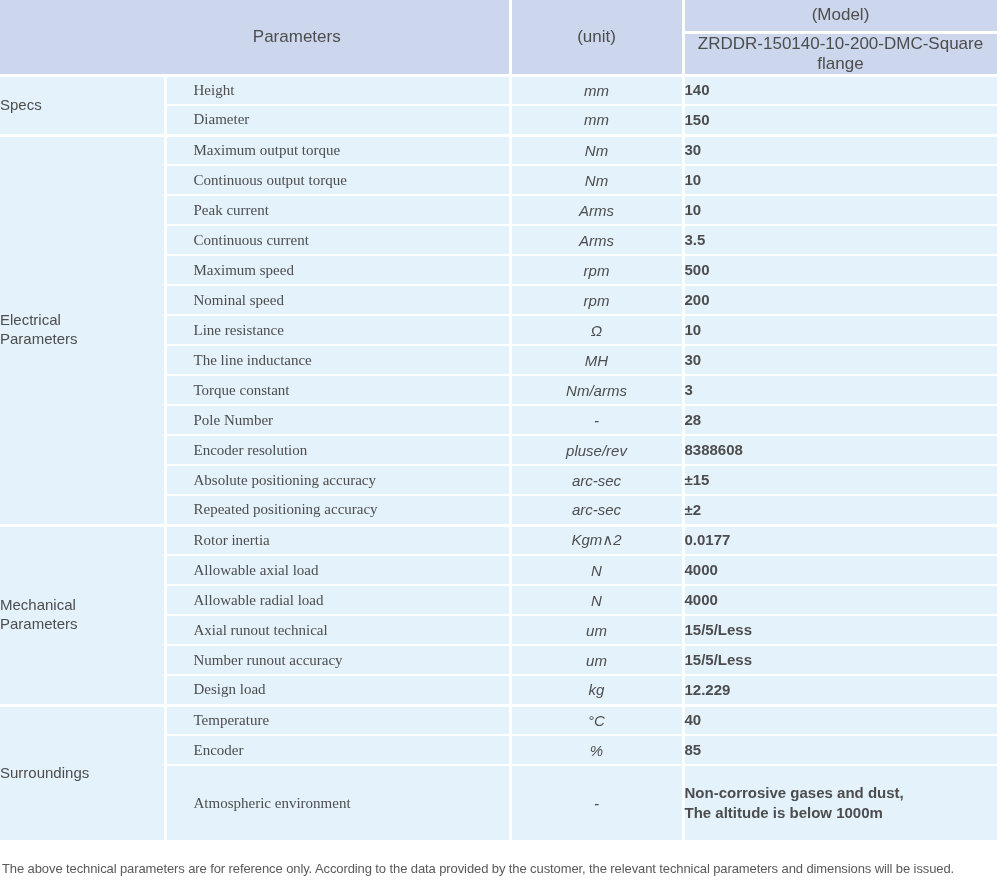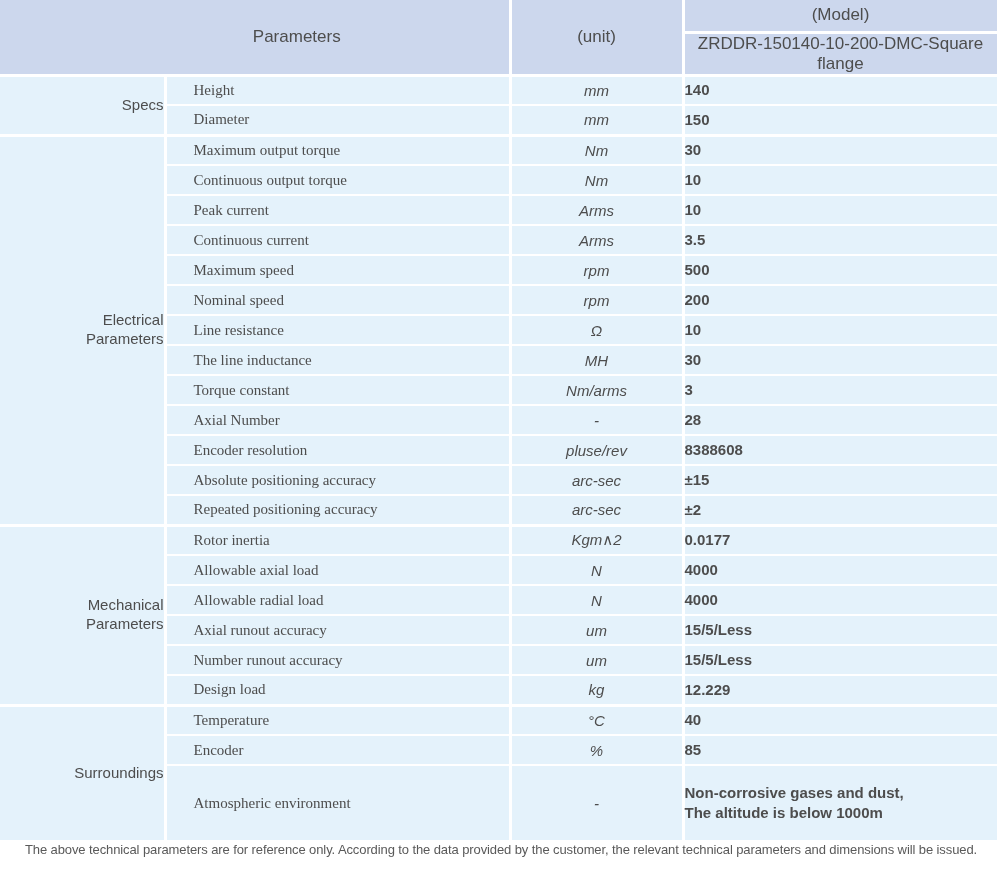--- a/index.html
+++ b/index.html
@@ -37,41 +37,41 @@
   th.hd-params{padding-left:85px;}
   th.hd-model-value{
     background:var(--model-strip-bg);
     font-size:15px;
     padding:0 2px;
     margin-top:44px;
   }
   .spec thead th{border-bottom-width:3px;}
   
   th.group{
-    text-align:right;
+    text-align:left;
     white-space:pre-line;
     line-height:1.25;
     margin-top:20px;
   }
   td.param{text-align:left;padding-left:27px;font-family:Liberation Serif, serif;}
   td.unit{text-align:center;font-style:italic;}
   td.value{text-align:left;white-space:pre-line;line-height:1.35;font-weight:bold;}
   tr.group-start th,tr.group-start td{border-top-width:3px;}
   tr.tall{height:76px;}
   
   .spec th:first-child,.spec td.edge-left{border-left:0;}
   .spec tr>*:last-child{border-right-width:3px;}
   .spec thead tr:first-child th{border-top:0;}
   .footer-note{
+    margin-top:19px;
     padding-left:2px;
     font-size:13px;
     letter-spacing:-0.1px;
     color:#595959;
     white-space:nowrap;
-    text-align:center;
   }
 </style>
 </head>
 <body>
 
 <table class="spec">
   <colgroup>
     <col style="width:165px">
       <col style="width:345px">
       <col style="width:173px">
@@ -140,21 +140,21 @@
       <td class="param">The line inductance</td>
       <td class="unit">MH</td>
       <td class="value">30</td>
     </tr>
     <tr>
       <td class="param">Torque constant</td>
       <td class="unit">Nm/arms</td>
       <td class="value">3</td>
     </tr>
     <tr>
-      <td class="param">Axial Number</td>
+      <td class="param">Pole Number</td>
       <td class="unit">-</td>
       <td class="value">28</td>
     </tr>
     <tr>
       <td class="param">Encoder resolution</td>
       <td class="unit">pluse/rev</td>
       <td class="value">8388608</td>
     </tr>
     <tr>
       <td class="param">Absolute positioning accuracy</td>
@@ -177,21 +177,21 @@
       <td class="param">Allowable axial load</td>
       <td class="unit">N</td>
       <td class="value">4000</td>
     </tr>
     <tr>
       <td class="param">Allowable radial load</td>
       <td class="unit">N</td>
       <td class="value">4000</td>
     </tr>
     <tr>
-      <td class="param">Axial runout accuracy</td>
+      <td class="param">Axial runout technical</td>
       <td class="unit">um</td>
       <td class="value">15/5/Less</td>
     </tr>
     <tr>
       <td class="param">Number runout accuracy</td>
       <td class="unit">um</td>
       <td class="value">15/5/Less</td>
     </tr>
     <tr>
       <td class="param">Design load</td>

